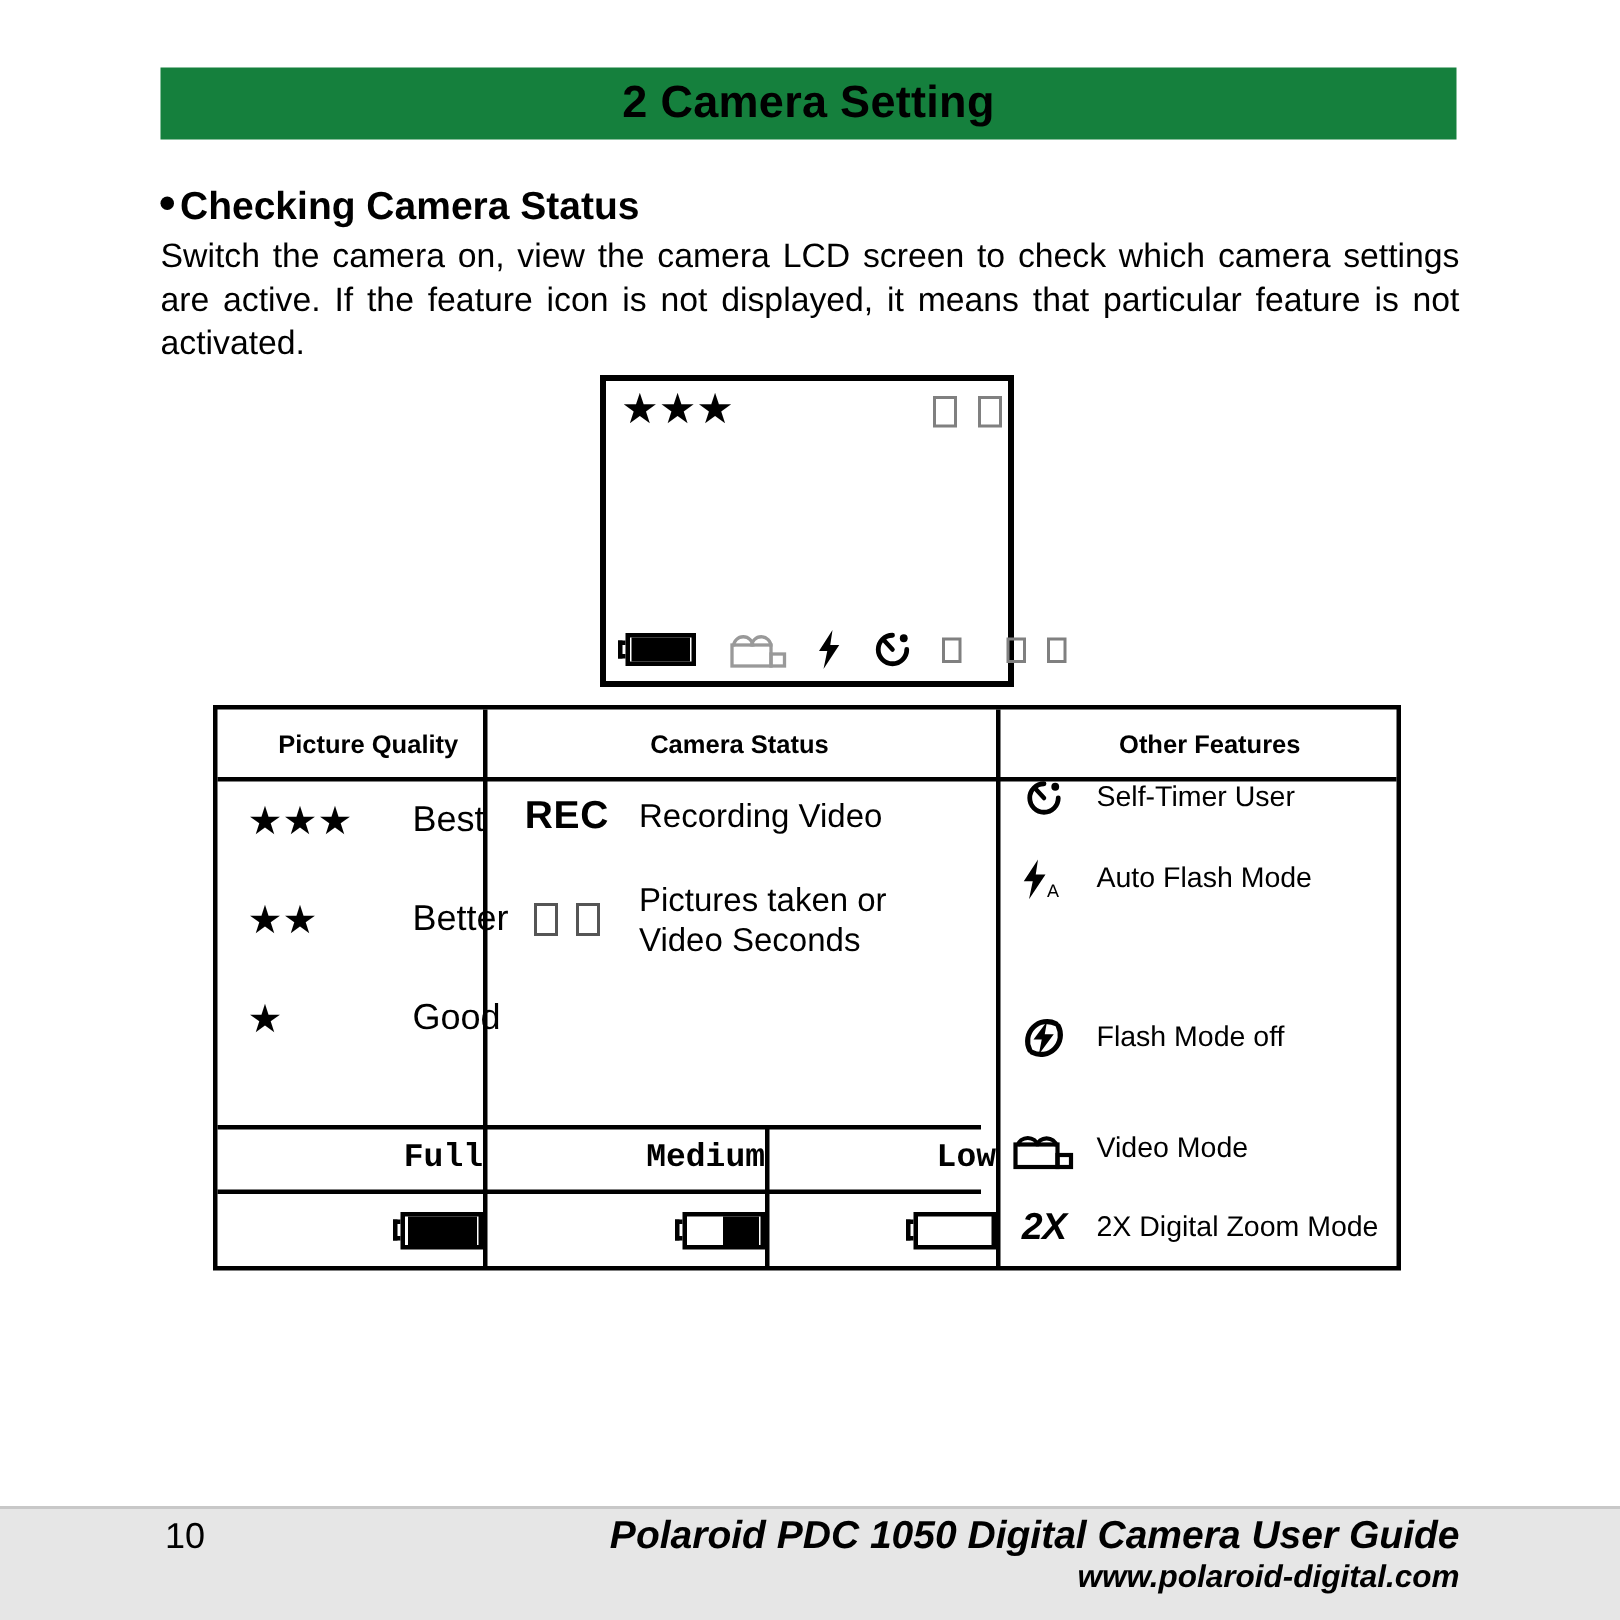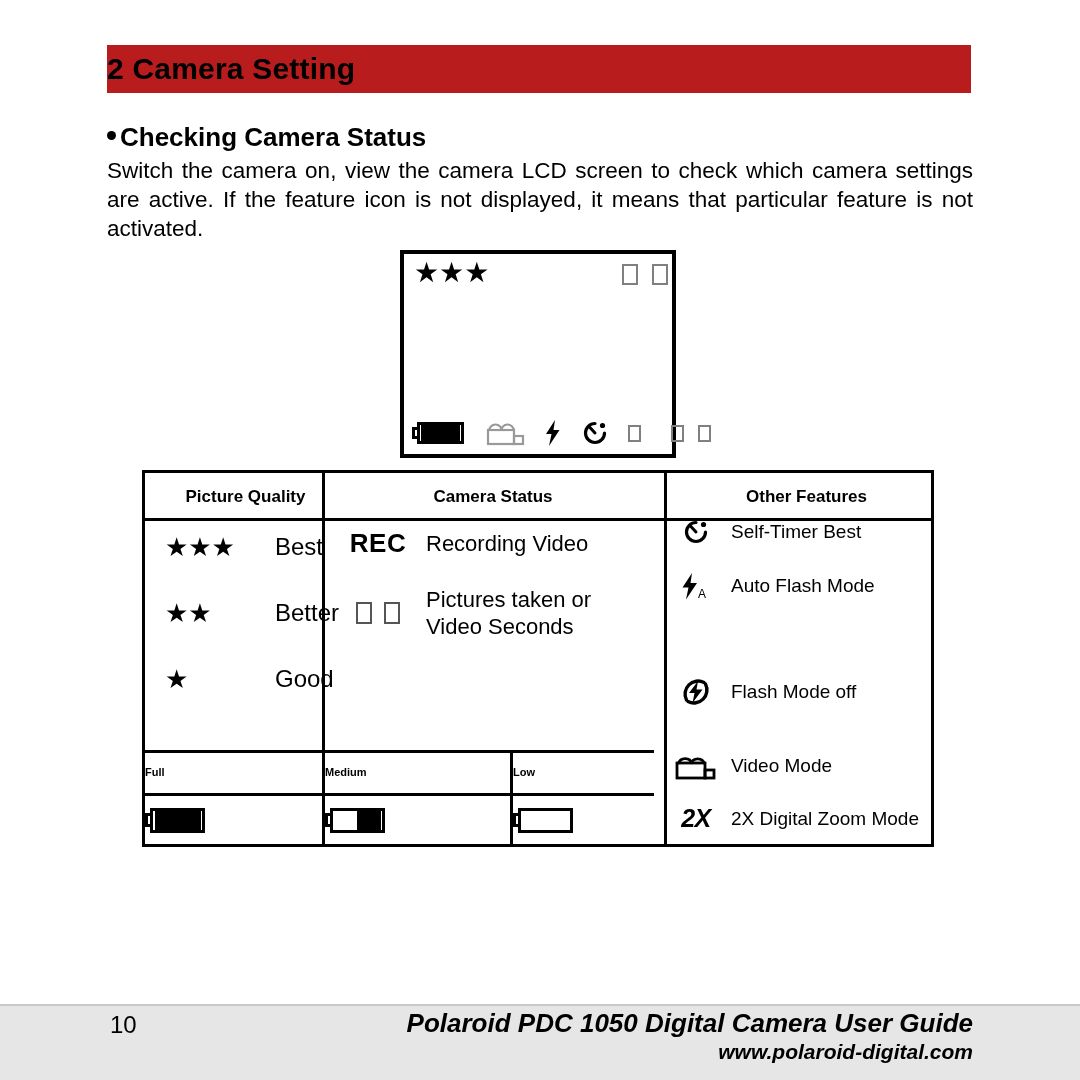--- a/index.html
+++ b/index.html
@@ -21,23 +21,24 @@
     inset: 0;
   }
 
   
   .chapter-bar {
     position: absolute;
     left: 107px;
     top: 45px;
     width: 864px;
     height: 48px;
-    background: #b91c1c;
-    display: flex;
-    align-items: center;
+    background: #15803d;
+    display: flex;
+    align-items: center;
+    justify-content: center;
   }
   .chapter-title {
     font-size: 30px;
     font-weight: bold;
     letter-spacing: 0.2px;
     white-space: pre;
   }
 
   
   .section-heading {
@@ -194,23 +195,24 @@
     position: absolute;
     font-size: 17px;
     font-weight: bold;
     text-align: center;
     top: 14px;
   }
   .cell-center {
     position: absolute;
     display: flex;
     align-items: center;
-    justify-content: flex-start;
-    font-size: 11px;
-    font-weight: bold;
+    justify-content: flex-end;
+    font-size: 22px;
+    font-weight: bold;
+    font-family: Liberation Mono, monospace;
   }
 
   .quality-row {
     position: absolute;
     display: flex;
     align-items: center;
     font-size: 24px;
     color: #000;
   }
   .quality-stars {
@@ -464,21 +466,21 @@
     </div>
 
     <div class="feature-row" style="left:528px;top:44px;">
       <span class="feature-icon">
         <svg width="30" height="30" viewBox="0 0 30 30">
           <path d="M15 5.5 A9.5 9.5 0 1 0 24.5 15" fill="none" stroke="#000" stroke-width="3.2" stroke-linecap="round"></path>
           <circle cx="22.5" cy="7.5" r="2.6" fill="#000"></circle>
           <path d="M15 15 L9 8.5" stroke="#000" stroke-width="3" stroke-linecap="round"></path>
         </svg>
       </span>
-      <span class="feature-label">Self-Timer Best</span>
+      <span class="feature-label">Self-Timer User</span>
     </div>
 
     <div class="feature-row" style="left:528px;top:98px;">
       <span class="feature-icon">
         <svg width="34" height="30" viewBox="0 0 34 30">
           <path d="M13 2 L3.5 16.5 L9.5 16.5 L7 28.5 L18 12 L11.5 12 Z" fill="#000"></path>
           <text x="19" y="27" font-family="Liberation Sans, sans-serif" font-size="12" fill="#000">A</text>
         </svg>
       </span>
       <span class="feature-label">Auto Flash Mode</span>

